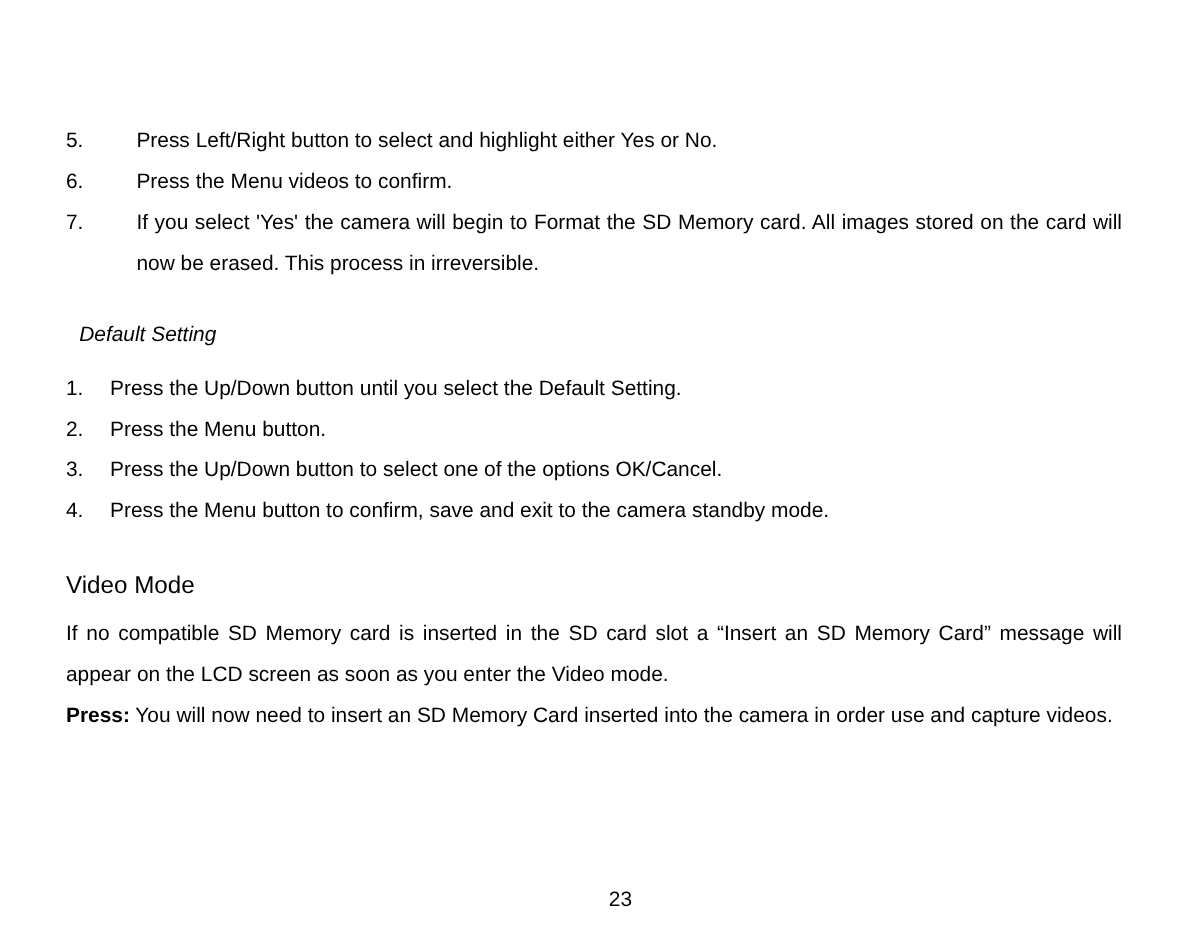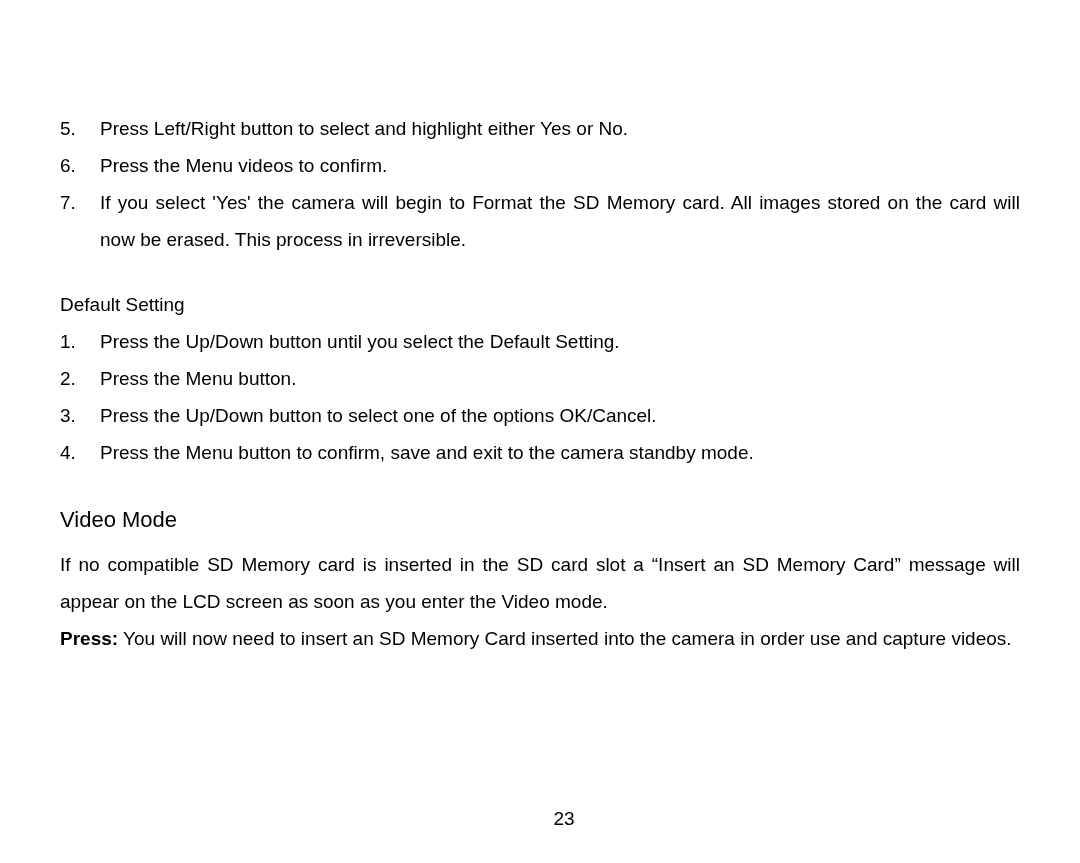--- a/index.html
+++ b/index.html
@@ -28,23 +28,25 @@
   .ol-continue li {
     display: flex;
     text-align: justify;
     text-justify: inter-word;
   }
   .ol-continue li .num {
     flex: 0 0 40px;
   }
   .ol-continue li .txt {
     flex: 1;
+    margin-left: 24px;
   }
   .subheading {
-    margin: 0;
+    font-style: italic;
+    margin: 12px;
   }
   .para {
     margin: 0;
   }
   .ol-fresh {
     list-style: none;
     padding: 0;
     margin: 0 0 28px 0;
   }
   .ol-fresh li {

